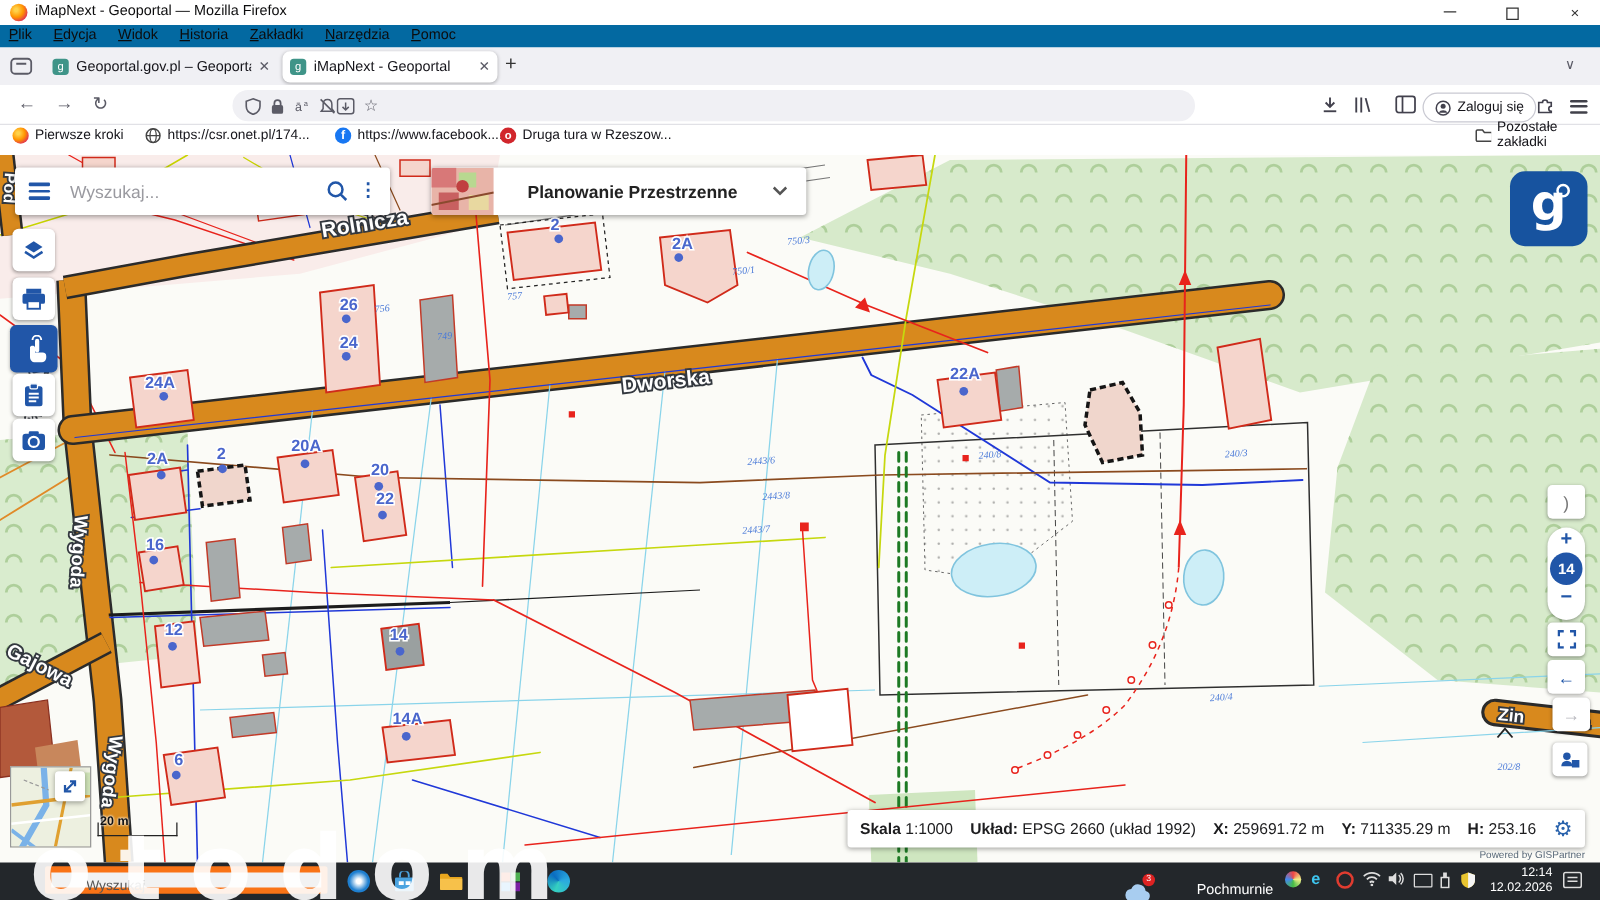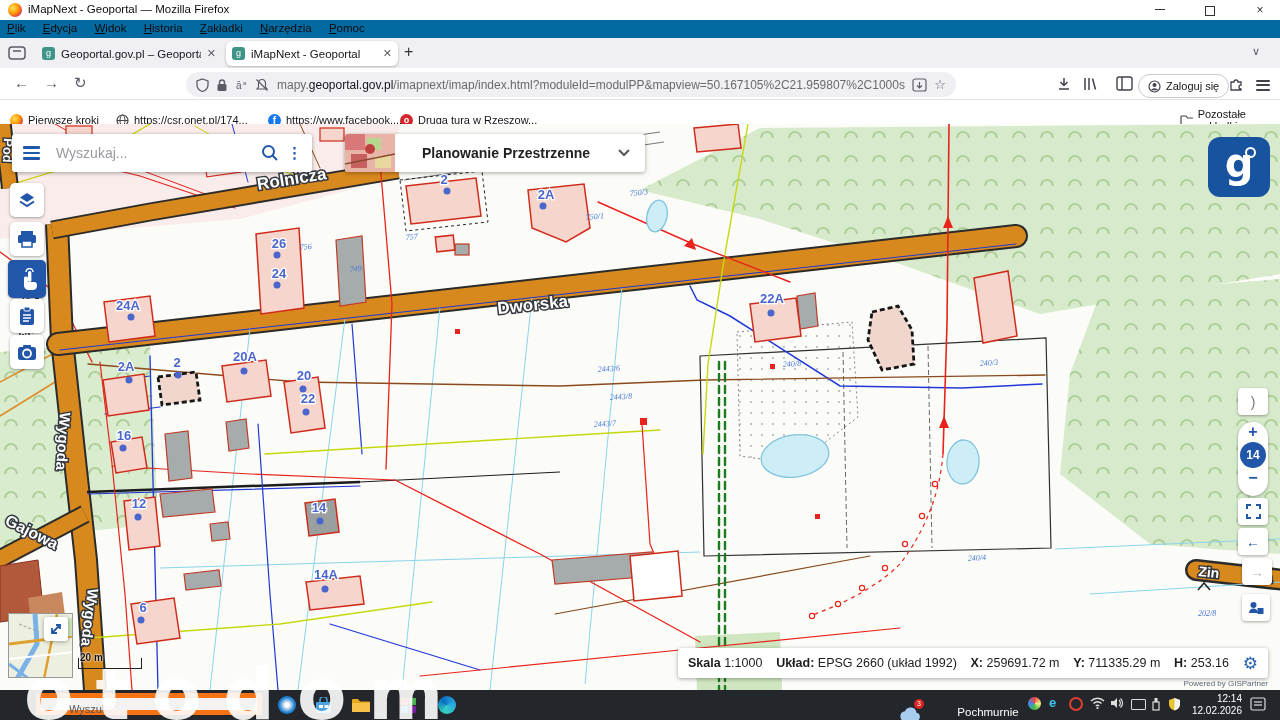--- a/index.html
+++ b/index.html
@@ -24,21 +24,21 @@
   .favicon{width:13px;height:13px;border-radius:3px;background:#3f9488;color:#fff;font-size:9px;line-height:13px;text-align:center;flex:0 0 13px;margin-right:6px;}
   .tab-label{white-space:nowrap;overflow:hidden;flex:1;}
   .tab-close{color:#5b5b66;font-size:11px;margin-left:6px;}
   #navbar{left:0;top:68px;width:1280px;height:32px;background:#fff;border-bottom:1px solid #e1e1e6;box-sizing:border-box;}
   .navglyph{font-size:15px;color:#5b5b66;top:6px;}
   #urlpill{left:186px;top:4px;width:770px;height:25px;background:#f0f0f4;border-radius:13px;display:flex;align-items:center;padding:0 10px;box-sizing:border-box;overflow:hidden;}
   #urltext{font-size:12px;white-space:nowrap;overflow:hidden;margin-left:8px;flex:1;}
   #urltext .dim{color:#6a6a6e;} #urltext .dom{color:#15141a;}
   .loginpill{left:1138px;top:6px;height:22px;border:1px solid #c9c9d2;border-radius:12px;font-size:11px;color:#15141a;display:flex;align-items:center;padding:0 9px;background:#fff;}
   #bookmarksbar{left:0;top:100px;width:1280px;height:24px;background:#fff;font-size:11px;color:#15141a;}
-  .bm{top:12px;display:flex;align-items:center;height:16px;}
+  .bm{top:0;display:flex;align-items:center;height:16px;}
   .bm .ic{margin-right:5px;}
   .hbars span{display:block;width:14px;height:2px;background:#41414a;margin:2.5px 0;border-radius:1px;}
   
   #map-area{left:0;top:124px;width:1280px;height:566px;overflow:hidden;background:#fbfbf7;}
   #map-svg{position:absolute;left:0;top:0;}
   .panel{background:#fff;border-radius:3px;box-shadow:0 1px 4px rgba(0,0,0,.35);}
   #searchbar{left:12px;top:10px;width:300px;height:38px;display:flex;align-items:center;}
   .bluebars span{display:block;width:17px;height:2.5px;background:#2156a8;margin:3px 0;border-radius:1px;}
   #search-ph{color:#9a9aa0;font-size:14px;margin-left:16px;flex:1;}
   #module-card{left:345px;top:10px;width:300px;height:38px;display:flex;align-items:center;overflow:hidden;}
@@ -132,21 +132,20 @@
           <path d="M3.5 6 V4.5 a2.5 2.5 0 0 1 5 0 V6" fill="none" stroke="#5b5b66" stroke-width="1.4"></path>
         </svg>
       <svg width="14" height="14" style="margin-left:7px;">
           <text x="1" y="11" font-size="10" fill="#5b5b66" font-family="Liberation Sans">ā</text>
           <text x="8" y="7" font-size="6" fill="#5b5b66">a</text>
         </svg>
       <svg width="14" height="14" style="margin-left:6px;">
           <path d="M7 1.5 C4.5 1.5 3.5 3.5 3.5 5.5 V9 L2 11 H12 L10.5 9 V5.5 C10.5 3.5 9.5 1.5 7 1.5 Z" fill="none" stroke="#5b5b66" stroke-width="1.2"></path>
           <line x1="1.5" y1="1.5" x2="12.5" y2="12.5" stroke="#5b5b66" stroke-width="1.3"></line>
         </svg>
-      <div id="urltext"><span class="dim">mapy.</span><span class="dom">geoportal.gov.pl</span><span class="dim">/imapnext/imap/index.html?moduleId=modulPP&amp;mapview=50.167105%2C21.959807%2C1000s</span></div>
       <svg width="15" height="14">
           <rect x="1" y="1" width="13" height="12" rx="2" fill="none" stroke="#5b5b66" stroke-width="1.2"></rect>
           <path d="M7.5 4 V10 M5 7.5 L7.5 10 L10 7.5" fill="none" stroke="#5b5b66" stroke-width="1.2"></path>
         </svg>
       <span style="font-size:13px;color:#5b5b66;margin-left:7px;">☆</span>
     </div>
     <svg class="abs" style="left:1056px;top:8px;" width="16" height="16">
         <path d="M8 2 V9 M4.5 6 L8 9.5 L11.5 6" fill="none" stroke="#42414d" stroke-width="1.5"></path>
         <line x1="3" y1="13" x2="13" y2="13" stroke="#42414d" stroke-width="1.5"></line>
       </svg>

